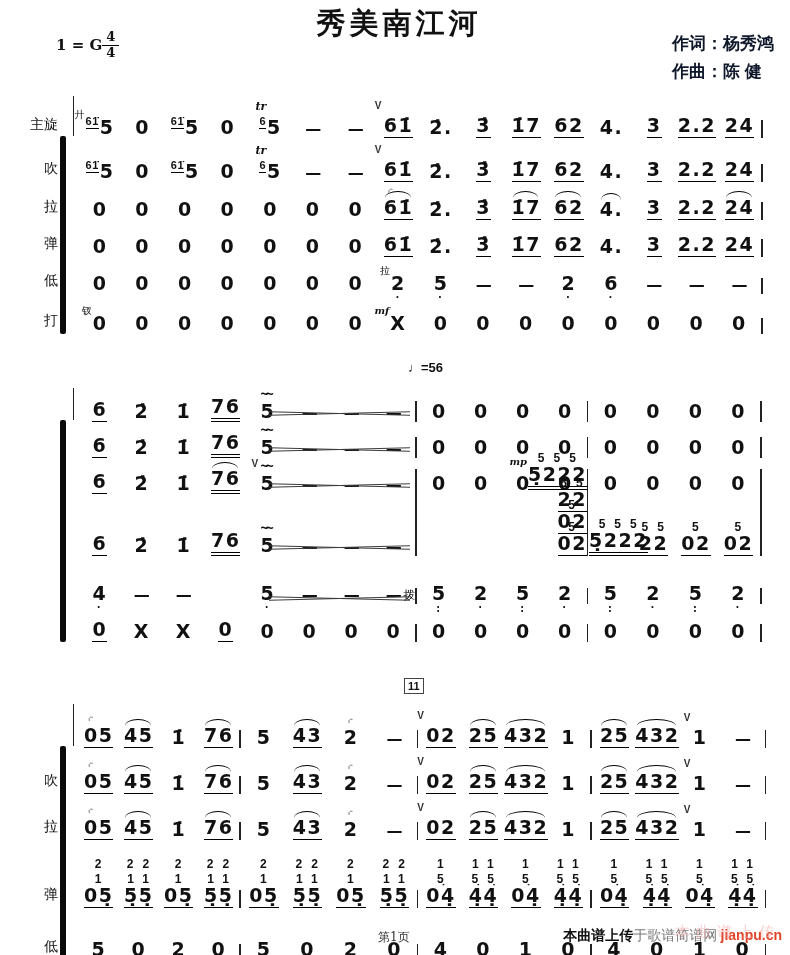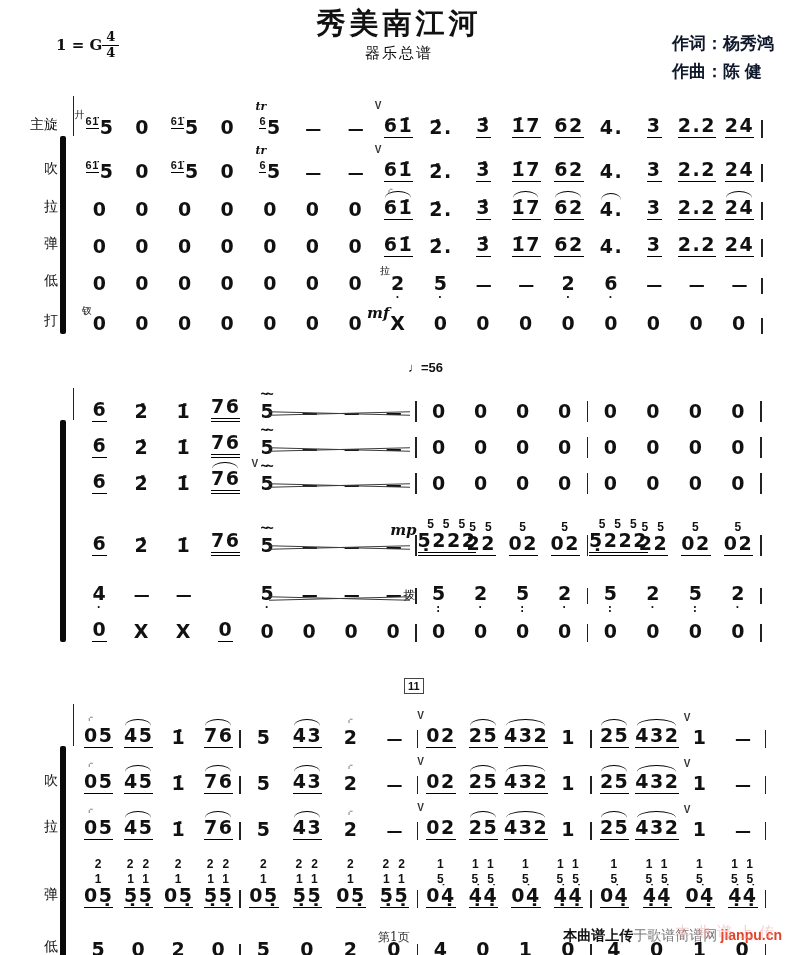--- a/index.html
+++ b/index.html
@@ -41,21 +41,21 @@
   .grace{display:inline-block;font-weight:bold;font-size:11px;border-bottom:1.2px solid #000;
          position:relative;top:-9px;margin-right:1px;letter-spacing:0.5px;}
   .slur{position:absolute;left:4%;right:4%;bottom:100%;height:6px;
         border-top:1.4px solid #000;border-radius:100% 100% 0 0/200% 200% 0 0;}
   .trmk{position:absolute;top:-17px;left:-4px;font-size:11px;font-style:italic;font-weight:bold;
         font-family:"DejaVu Serif",serif;}
   .twmk{position:absolute;top:-15px;left:0;font-size:14px;font-weight:bold;letter-spacing:-3px;}
   .vmk{position:absolute;top:-15px;left:-9px;font-size:10px;font-weight:bold;color:#333;}
   .cnmk{position:absolute;top:-14px;left:1px;font-size:10px;font-weight:bold;color:#888;}
   .ann{position:absolute;right:100%;top:-8px;font-size:10px;white-space:nowrap;margin-right:1px;}
-  .ann.dyn{font-style:italic;font-weight:bold;font-family:"DejaVu Serif",serif;font-size:15px;}
+  .ann.dyn{font-style:italic;font-weight:bold;font-family:"DejaVu Serif",serif;font-size:10px;}
   .annr{position:absolute;left:100%;bottom:2px;font-size:12px;white-space:nowrap;margin-left:3px;}
   .stack{position:absolute;left:50%;bottom:100%;transform:translateX(-50%);
          font-weight:bold;font-size:12px;line-height:1.2;white-space:nowrap;text-align:center;}
   .stack .sline{letter-spacing:9px;margin-right:-9px;}
   .bdots{position:absolute;top:calc(100% + 1px);left:50%;transform:translateX(-50%);
          line-height:4.5px;font-size:12px;font-weight:bold;}
   .hp{position:absolute;height:12px;top:38%;pointer-events:none;}
   .hp i{position:absolute;left:0;right:0;top:50%;border-top:1.1px solid #3a3a3a;display:block;}
   .hp i.a{transform:rotate(1.5deg);}
   .hp i.b{transform:rotate(-1.5deg);}
@@ -79,21 +79,20 @@
 <div class="header">
   <div class="keysig">
     <span>1 = G</span>
     <span class="frac">
       <span class="ftop">4</span>
       <span class="fbot">4</span>
     </span>
   </div>
   <div class="titles">
     <div class="title">秀美南江河</div>
-    <div class="subtitle">器乐总谱</div>
   </div>
   <div class="credits" id="credits" style="color: #0f172a;">
     <div>作词：杨秀鸿</div>
     <div>作曲：陈  健</div>
   </div>
 </div>
 
 <div id="score">
     <div class="system" style="margin-top: 0px; padding-top: 6px;">
       <div class="row" style="height: 48px;">
@@ -371,21 +370,21 @@
             <div class="cell"><span class="tok"><span class="twmk">~~</span><span class="main">5</span></span></div>
             <div class="cell"><span class="tok"><span class="main dash">—</span></span></div>
             <div class="cell"><span class="tok"><span class="main dash">—</span></span></div>
             <div class="cell"><span class="tok"><span class="main dash">—</span></span></div>
             <div class="hp" style="left: 56.875%; width: 41.875%;">
               <i class="a"></i>
               <i class="b"></i>
             </div>
           </div>
           <div class="bar"></div>
-          <div class="measure" style="width: 168px;">
+          <div class="measure" style="width: 168px; flex-direction: column;">
             <div class="cell"><span class="tok"><span class="ann dyn">mp</span><span class="stack">
                   <div class="sline">555</div>
                 </span><span class="main u2">5̣222</span></span></div>
             <div class="cell"><span class="tok"><span class="stack">
                   <div class="sline">55</div>
                 </span><span class="main u1">22</span></span></div>
             <div class="cell"><span class="tok"><span class="stack">
                   <div>5</div>
                 </span><span class="main u1">02</span></span></div>
             <div class="cell"><span class="tok"><span class="stack">

